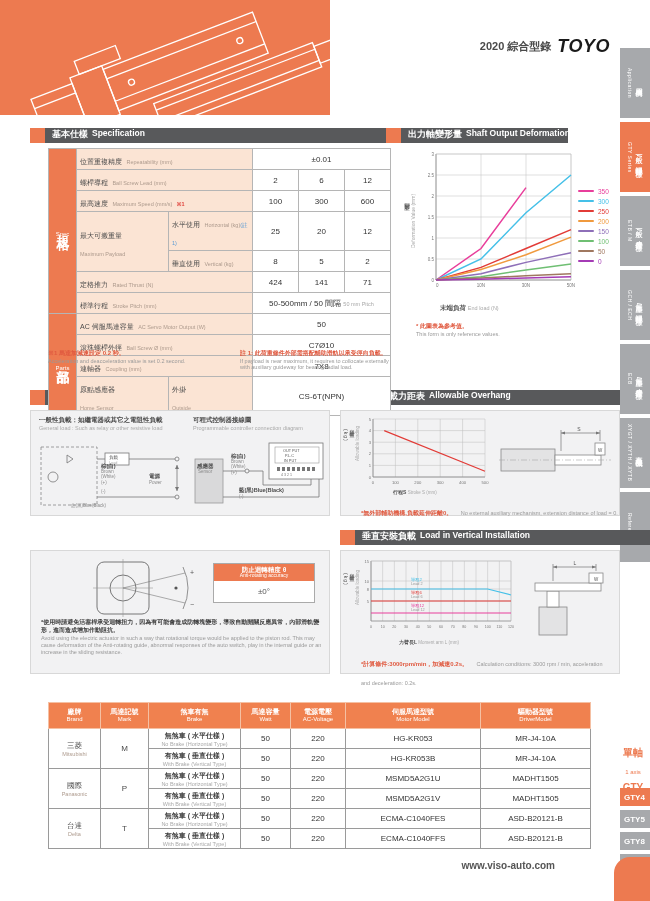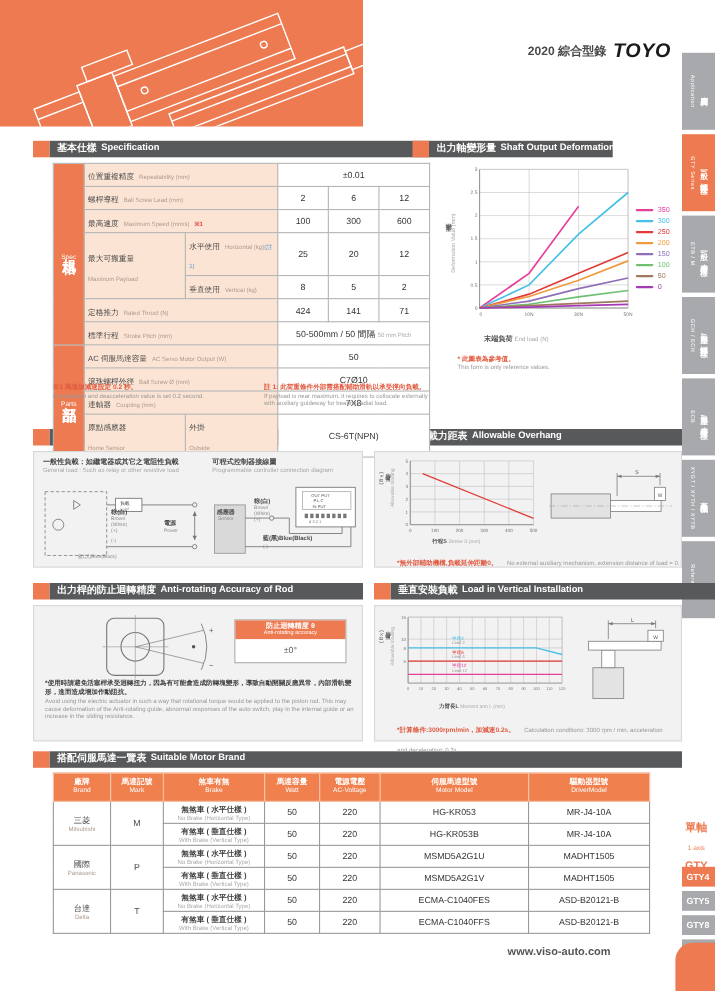--- a/index.html
+++ b/index.html
@@ -170,49 +170,39 @@
       <span>GTY12</span>
     </div>
   <div class="corner"></div>
   <div class="website">www.viso-auto.com</div>
 
   <div class="sec-head" style="left:45px;top:128px;width:345px">
     <span class="accent"></span>
     <span class="sh-zh">基本仕樣</span>
     <span class="sh-en">Specification</span>
   </div>
-  <div class="sec-head" style="left:390px;top:128px;width:167px">
+  <div class="sec-head" style="left:401px;top:128px;width:167px">
     <span class="accent"></span>
     <span class="sh-zh">出力軸變形量</span>
     <span class="sh-en">Shaft Output Deformation Value</span>
   </div>
   <div class="sec-head" style="left:45px;top:390px;width:285px">
     <span class="accent"></span>
     <span class="sh-zh">感應器接線圖 &lt; 原點極端點 &gt;</span>
     <span class="sh-en">Sensor Layout</span>
   </div>
   <div class="sec-head" style="left:355px;top:390px;width:265px">
     <span class="accent"></span>
     <span class="sh-zh">容許負載力距表</span>
     <span class="sh-en">Allowable Overhang</span>
   </div>
-  <div class="sec-head" style="left:45px;top:530px;width:285px">
-    <span class="accent"></span>
-    <span class="sh-zh">出力桿的防止迴轉精度</span>
-    <span class="sh-en">Anti-rotating Accuracy of Rod</span>
-  </div>
   <div class="sec-head" style="left:355px;top:530px;width:320px">
     <span class="accent"></span>
     <span class="sh-zh">垂直安裝負載</span>
     <span class="sh-en">Load in Vertical Installation</span>
-  </div>
-  <div class="sec-head" style="left:45px;top:683px;width:575px">
-    <span class="accent"></span>
-    <span class="sh-zh">搭配伺服馬達一覽表</span>
-    <span class="sh-en">Suitable Motor Brand</span>
   </div>
 
   <table class="spec">
     <colgroup>
         <col style="width:28px">
         <col style="width:92px">
         <col style="width:84px">
         <col style="width:46px">
         <col style="width:46px">
         <col style="width:46px">

